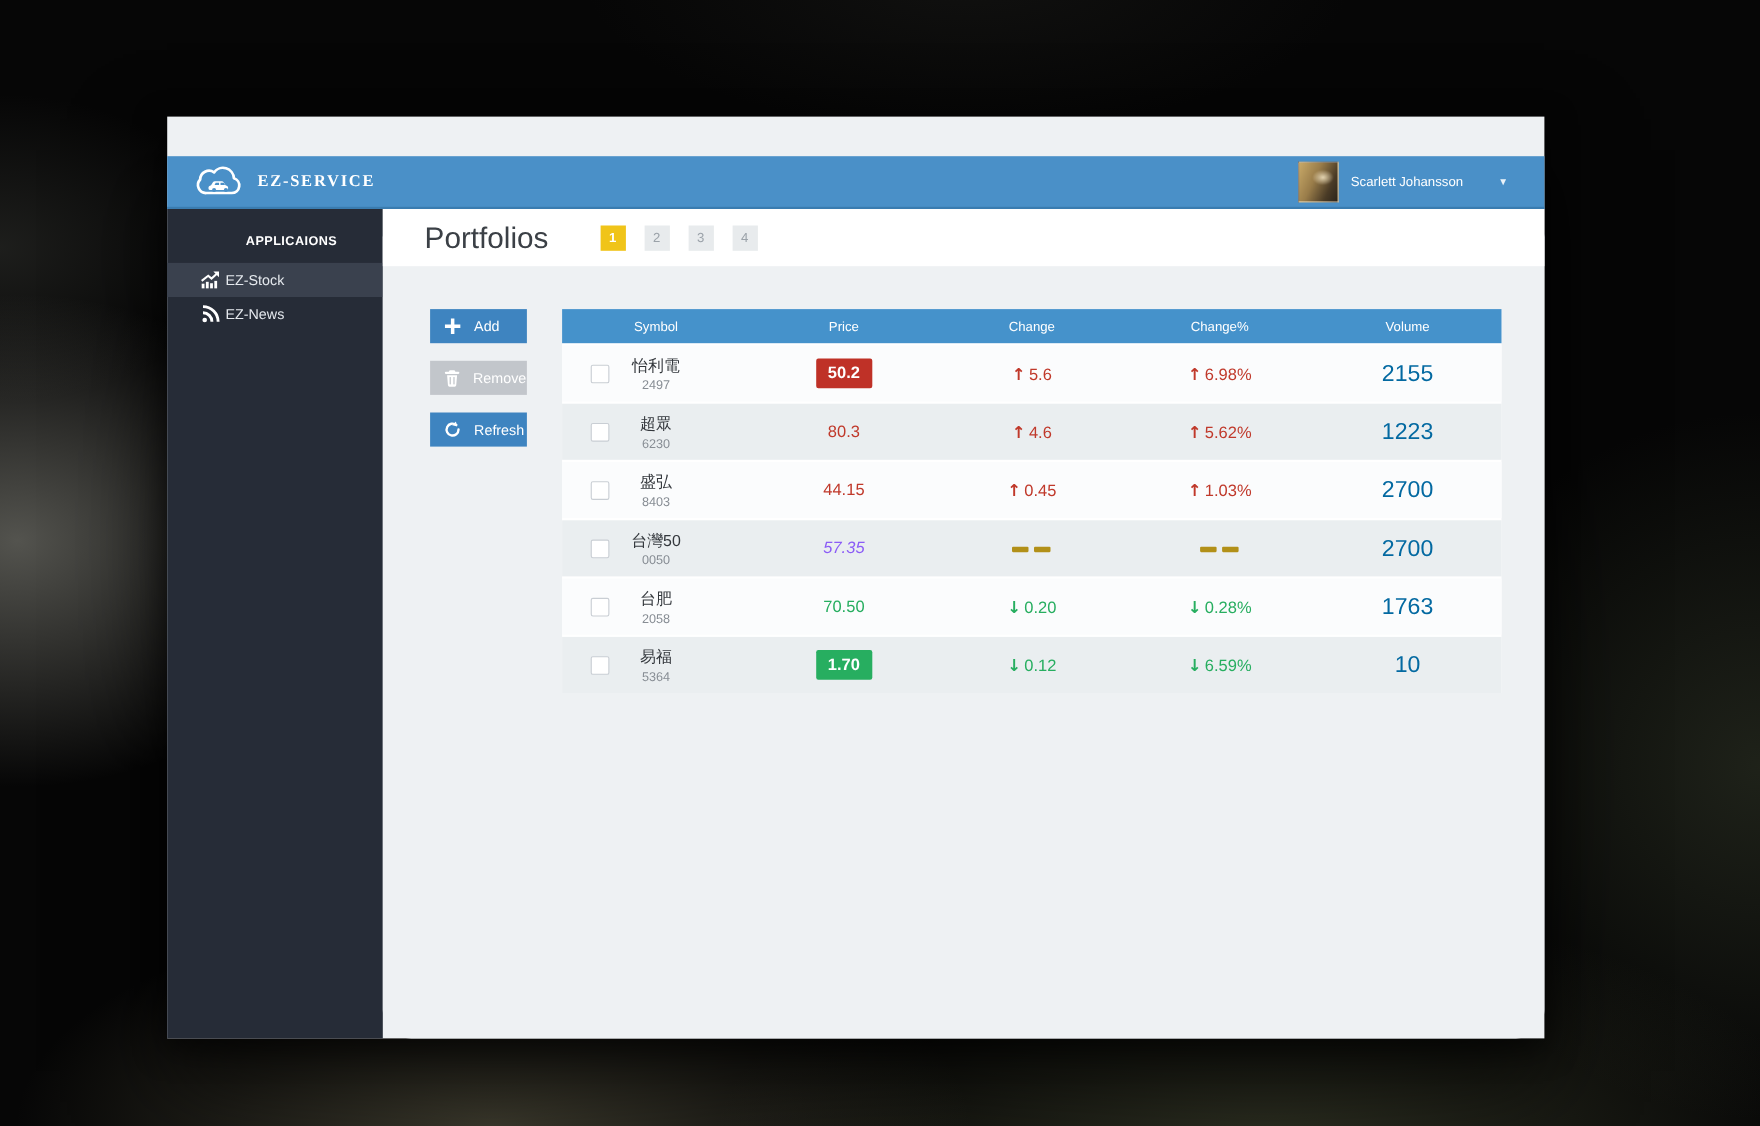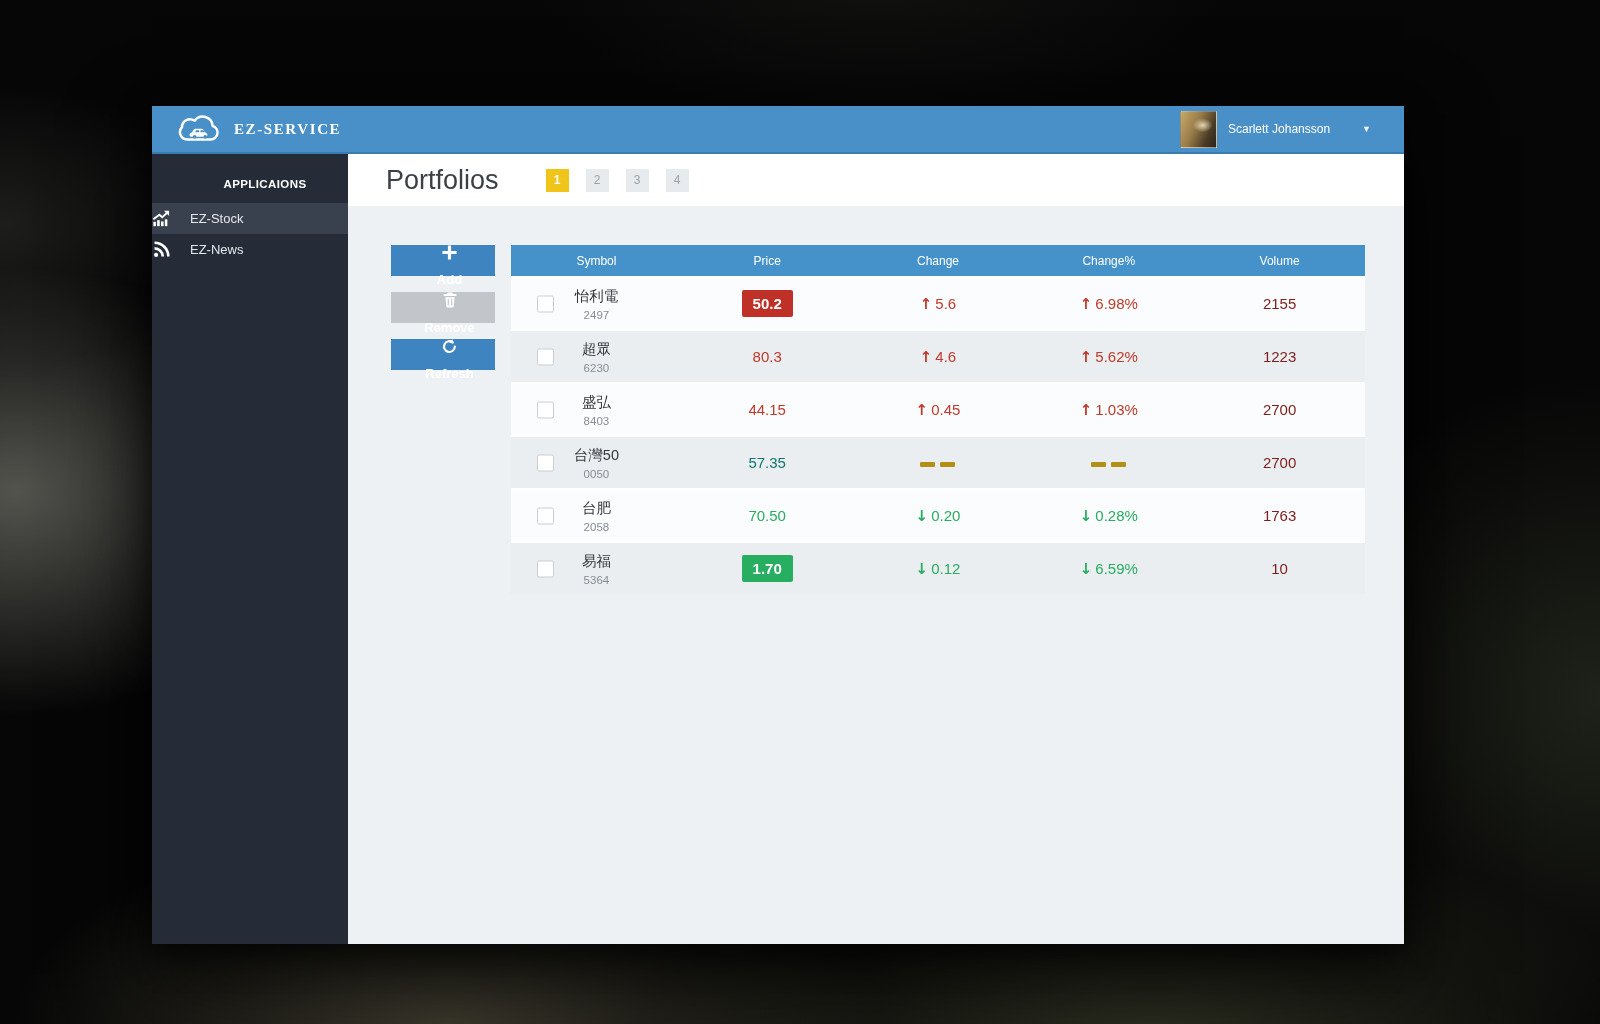--- a/index.html
+++ b/index.html
@@ -22,21 +22,21 @@
   }
   .window{
     position:absolute;left:152px;top:106px;width:1252px;height:838px;
     box-shadow:0 30px 80px rgba(0,0,0,.72), 0 8px 28px rgba(0,0,0,.55);
     display:flex;flex-direction:column;background:#eef1f3;
   }
   
   .topbar{
     height:46px;min-height:46px;background:#4a90c8;
     border-bottom:2px solid #3a7cb0;
-    display:flex;
+    display:flex;margin-top:36px;
   }
   .brand{display:flex;align-items:center;gap:11px;padding-left:25px;}
   .brand-logo svg{display:block;}
   .brand-name{
     color:#fff;font-family:"Liberation Serif","DejaVu Serif",serif;
     font-weight:bold;font-size:15px;letter-spacing:1.6px;
   }
   .userbox{margin-left:auto;display:flex;align-items:center;gap:11px;padding-right:33px;}
   .avatar{
     width:37px;height:37px;border:1px solid rgba(255,255,255,.4);box-sizing:border-box;
@@ -46,41 +46,41 @@
   }
   .user-name{color:#fff;font-size:12px;}
   .caret{color:#eaf2f9;font-size:9px;margin-left:21px;}
   
   .app-body{flex:1;display:flex;min-height:0;}
   .sidebar{width:196px;min-width:196px;background:#262c37;}
   .side-title{
     margin:24px 0 13px 30px;color:#fff;font-size:11.5px;font-weight:bold;letter-spacing:.4px;text-align:center;
   }
   .side-item{
-    height:31px;display:flex;align-items:center;gap:20px;
-    color:#e4e8ed;font-size:13px;cursor:pointer;
+    height:31px;display:flex;align-items:center;gap:5px;
+    padding-left:30px;color:#e4e8ed;font-size:13px;cursor:pointer;
   }
   .side-item.active{background:#3a414e;}
   .side-icon{width:18px;display:flex;justify-content:center;}
   
   .main{flex:1;display:flex;flex-direction:column;background:#eef1f3;min-width:0;border-radius:26px;}
   .page-head{height:52px;min-height:52px;background:#fff;display:flex;align-items:center;}
   .page-title{margin-left:38px;font-size:27px;color:#3b4046;}
   .pagination{margin-left:47px;display:flex;gap:17px;}
   .page-btn{
     width:23px;height:23px;background:#e8ebed;color:#9ba2a9;font-size:12px;
     display:flex;align-items:center;justify-content:center;cursor:pointer;
   }
   .page-btn.active{background:#f0c419;color:#fff;font-weight:bold;}
   .content{position:relative;flex:1;}
   
   .actions{position:absolute;left:43px;top:39px;width:84px;display:flex;flex-direction:column;}
   .btn{
     height:31px;display:flex;align-items:center;gap:12px;padding-left:13px;
-    color:#fff;font-size:13px;font-weight:bold;cursor:pointer;box-sizing:border-box;width:104px;flex-direction:column;
+    color:#fff;font-size:13px;font-weight:normal;cursor:pointer;box-sizing:border-box;width:88px;
   }
   .btn + .btn{margin-top:16px;}
   .btn-blue{background:#3e84c0;}
   .btn-gray{background:#c2c6cb;}
   .btn svg{display:block;}
   
   .table{position:absolute;left:163px;top:39px;width:854px;background:#fff;}
   .thead{
     height:31px;background:#4592cb;display:grid;grid-template-columns:repeat(5,1fr);
     align-items:center;text-align:center;color:#fff;font-size:12px;margin-bottom:2px;
@@ -95,28 +95,28 @@
   .cb{
     position:absolute;left:26px;top:50%;transform:translateY(-50%);
     width:17px;height:17px;background:#fff;border:1px solid #c9ced4;border-radius:2px;
     box-sizing:border-box;cursor:pointer;
   }
   .sym-name{font-size:14.5px;color:#33373c;}
   .sym-code{font-size:11.5px;color:#878d94;margin-top:3px;}
   .price{font-size:15px;}
   .t-up{color:#c0392b;}
   .t-down{color:#27ae60;}
-  .t-flat{color:#0f766e;}
+  .t-flat{color:#8b5cf6;font-style:italic;}
   .price.badge{display:inline-block;padding:5px 11px;border-radius:2px;font-weight:bold;color:#fff;}
   .price.badge.t-up{background:#bf3127;}
   .price.badge.t-down{background:#27ae60;}
   .change{font-size:15px;}
   .change .arrow{font-weight:bold;margin-right:3px;font-family:"DejaVu Sans",sans-serif;}
   .dash{display:inline-block;width:15px;height:5px;background:#b29018;margin:0 2.5px;border-radius:1px;vertical-align:middle;}
-  .volume{font-size:15px;color:#7f1d1d;}
+  .volume{font-size:21px;color:#0369a1;}
 </style>
 </head>
 <body>
 
 <div class="stage">
   <div class="bg"></div>
 
   <div class="window">
 
     <div class="topbar">

